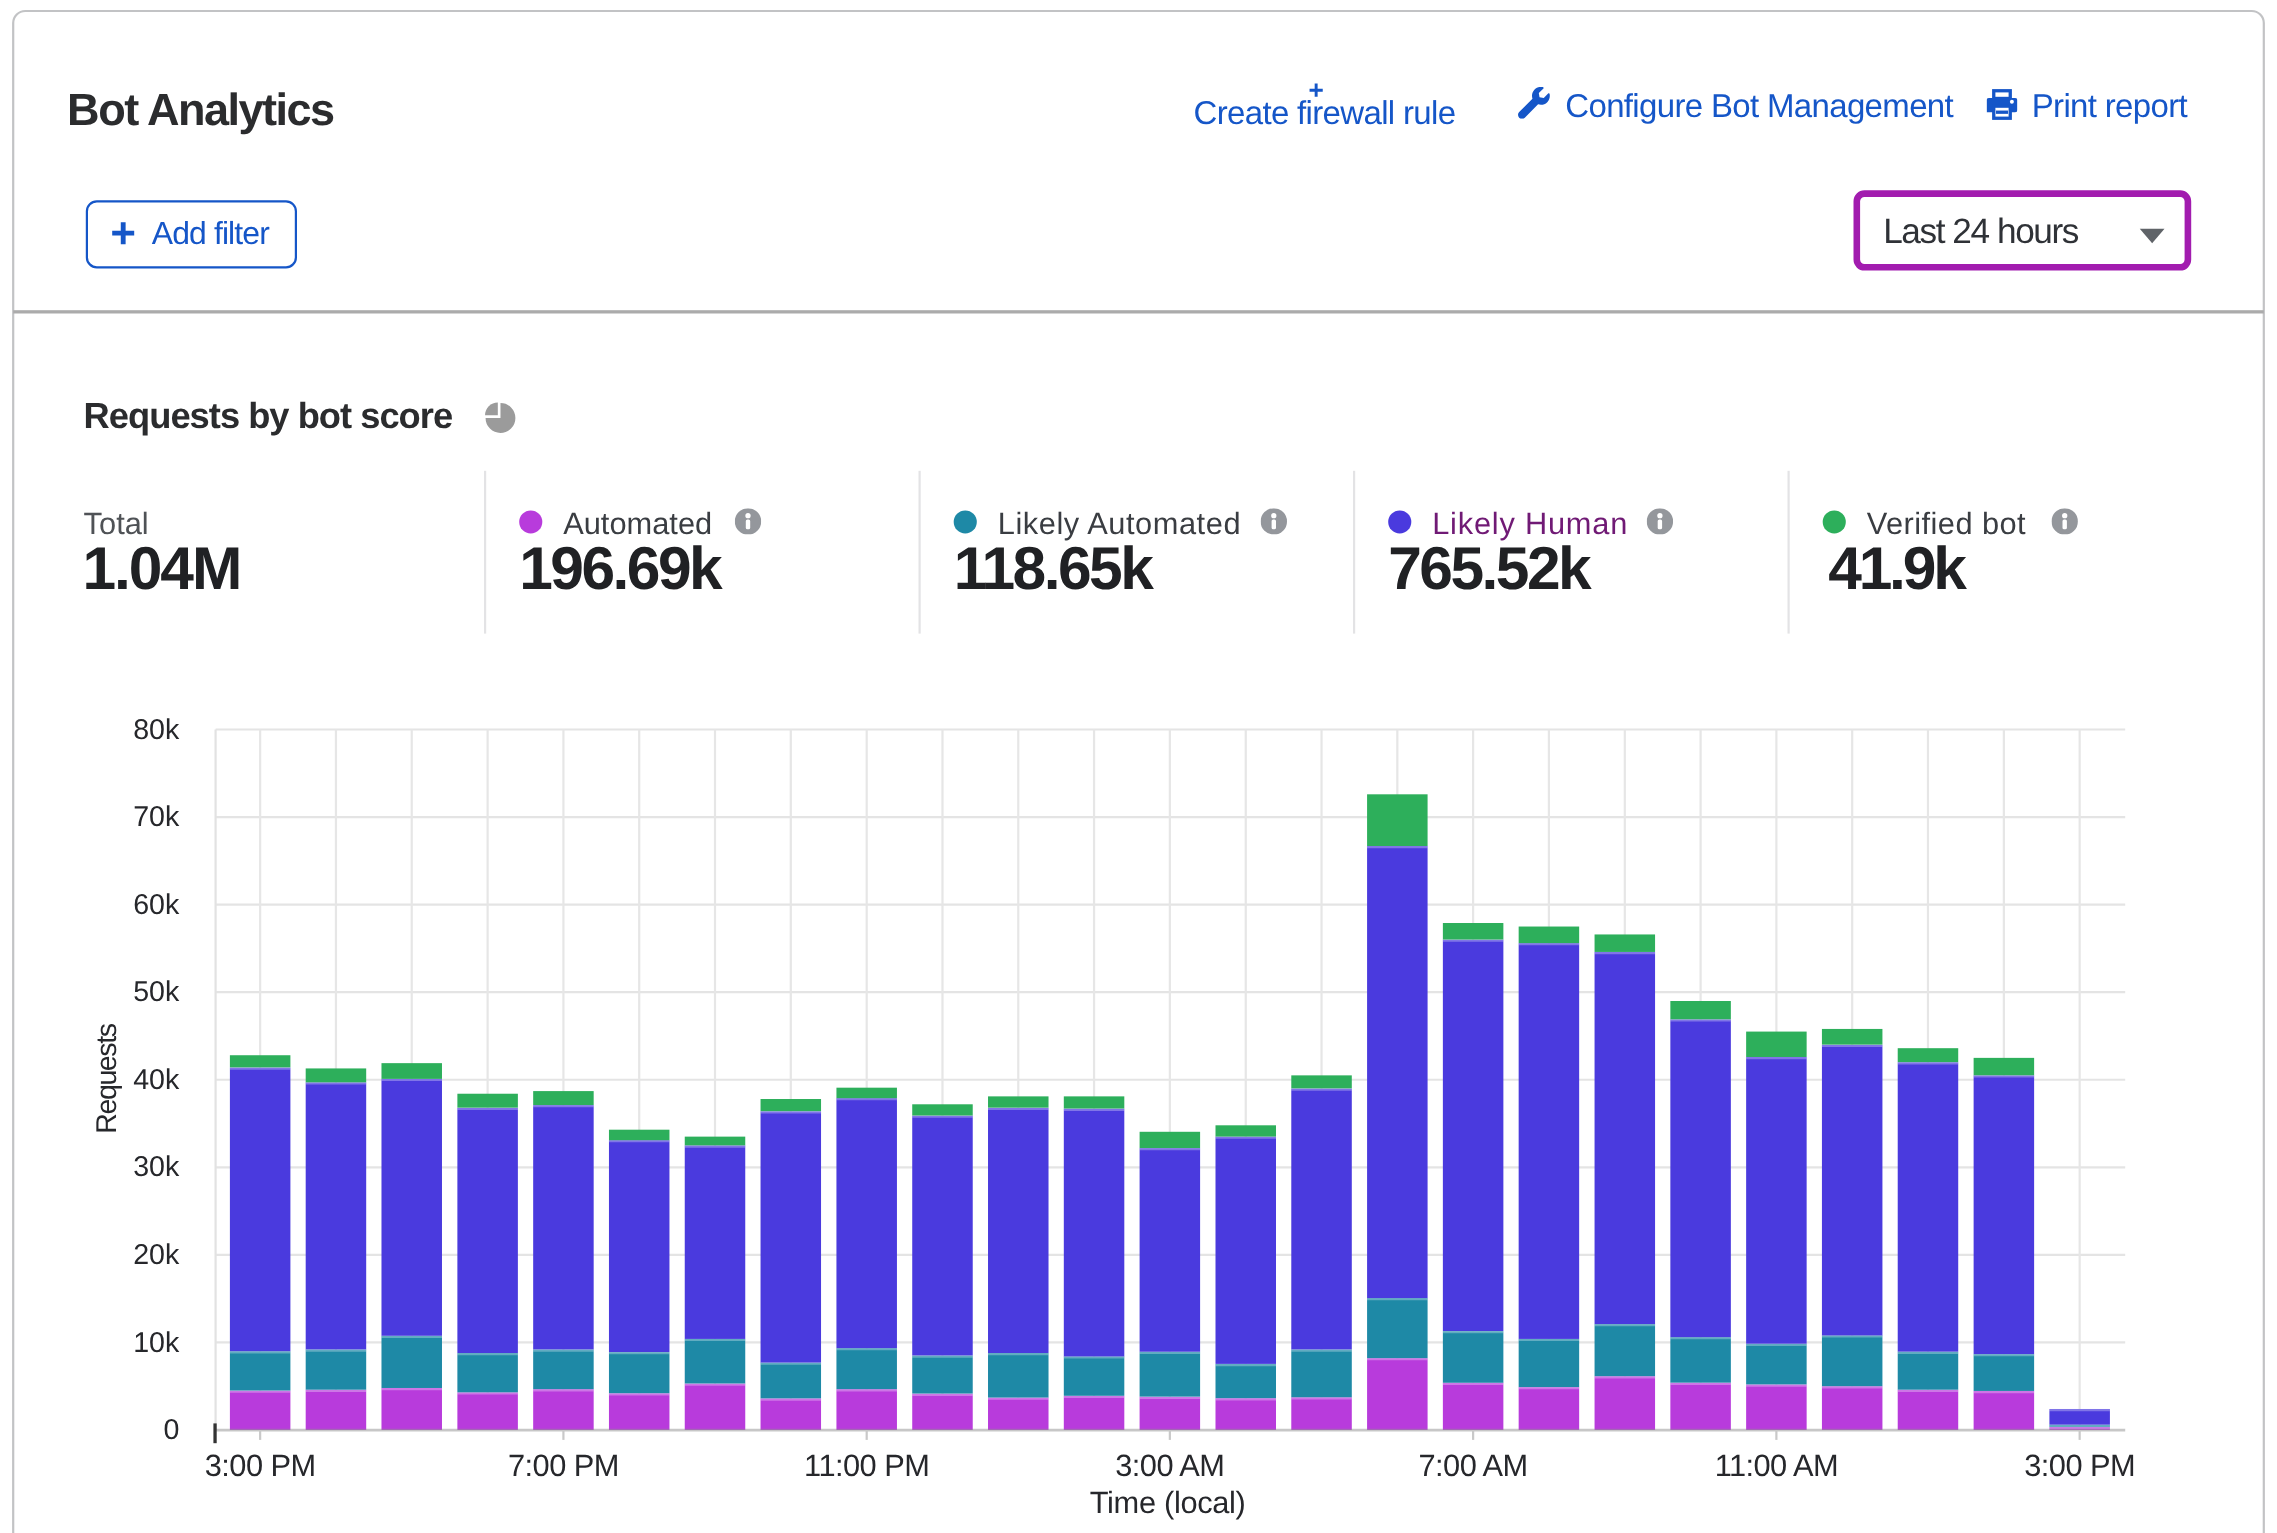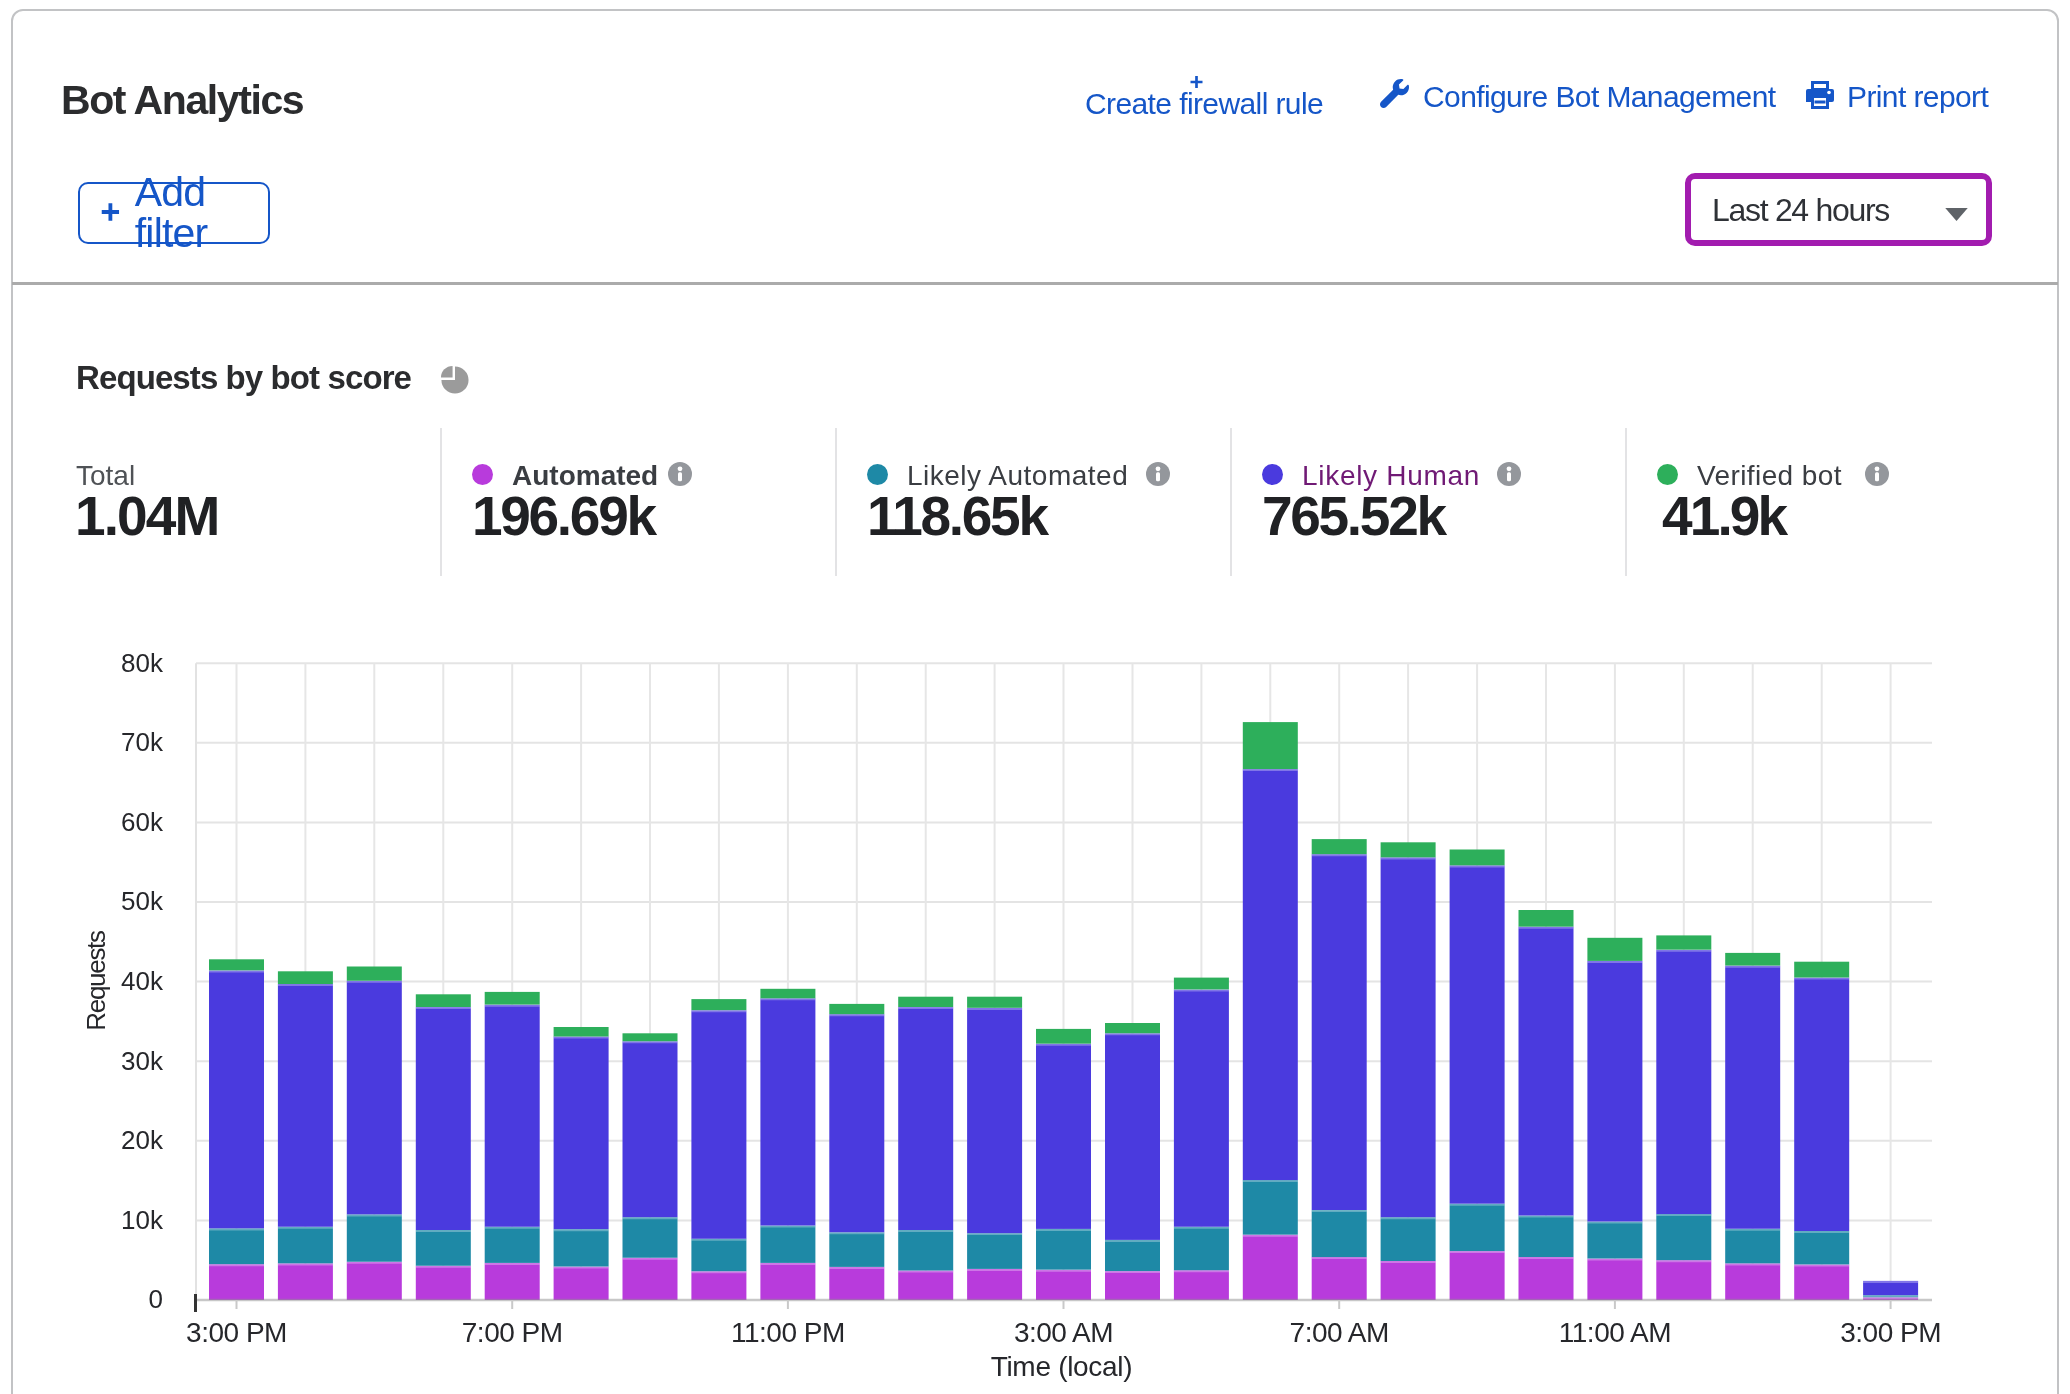--- a/index.html
+++ b/index.html
@@ -4,21 +4,21 @@
 <style>
 * { margin:0; padding:0; box-sizing:border-box; }
 html,body { width:2070px; height:1394px; background:#fff; font-family:"Liberation Sans",sans-serif; overflow:hidden; }
 body { position:relative; }
 .card { position:absolute; left:11px; top:9px; width:2048px; height:1400px; border:2px solid #c2c3c5; border-radius:12px; }
 .abs { position:absolute; line-height:1; }
 h1 { left:61px; top:80px; font-size:41px; font-weight:700; color:#2b2c2e; letter-spacing:-1.4px; }
 .link { display:flex; align-items:center; color:#1556c8; font-size:30px; top:75px; height:44px; }
 .link span { letter-spacing:-0.6px; }
 .link svg { display:block; }
-.btn-filter { left:78px; top:182px; width:192px; height:62px; border:2px solid #1556c8; border-radius:10px; display:flex; align-items:center; color:#1556c8; font-size:41px; }
+.btn-filter { left:78px; top:182px; width:192px; height:62px; border:2px solid #1556c8; border-radius:10px; display:flex; align-items:center; color:#1556c8; font-size:29px; }
 .btn-filter span { letter-spacing:-0.8px; }
 .dropdown { left:1685px; top:173px; width:307px; height:73px; border:6px solid #a21caf; border-radius:10px; display:flex; align-items:center; color:#2f3237; font-size:32px; }
 .dropdown span { letter-spacing:-1.3px; }
 .hdivider { left:12px; top:282px; width:2046px; height:3px; background:#ababab; }
 h2 { left:76px; top:361px; font-size:33px; font-weight:700; color:#2b2c2e; letter-spacing:-0.9px; }
 .statlabel { font-size:28px; color:#4f5256; top:462px; letter-spacing:0px; }
 .statval { font-size:55px; font-weight:700; color:#202124; top:489px; letter-spacing:-2.3px; }
 .dot { width:21px; height:21px; border-radius:50%; top:464px; }
 .vdivider { width:2px; top:428px; height:148px; background:#e3e3e5; }
 svg.icon { position:absolute; }
@@ -76,21 +76,21 @@
 
 <div class="abs vdivider" style="left:440px;"></div>
 <div class="abs vdivider" style="left:835px;"></div>
 <div class="abs vdivider" style="left:1230px;"></div>
 <div class="abs vdivider" style="left:1625px;"></div>
 
 <div class="abs statlabel" style="left:76px;">Total</div>
 <div class="abs statval" style="left:75px;letter-spacing:-1.9px;">1.04M</div>
 
 <div class="abs dot" style="left:472px;background:#b83bdc;"></div>
-<div class="abs statlabel" style="left:512px;color:#3a3d42;font-weight:bold;">Automated</div>
+<div class="abs statlabel" style="left:512px;color:#3a3d42;">Automated</div>
 <svg class="icon" style="left:668px;top:462px;" width="24" height="24" viewBox="0 0 24 24">
   <circle cx="12" cy="12" r="12" fill="#94979c"></circle>
   <circle cx="12" cy="6.8" r="2.4" fill="#fff"></circle>
   <rect x="10" y="10.2" width="4" height="9" rx="1.5" fill="#fff"></rect>
 </svg>
 <div class="abs statval" style="left:472px;">196.69k</div>
 
 <div class="abs dot" style="left:867px;background:#1e89a6;"></div>
 <div class="abs statlabel" style="left:907px;color:#3a3d42;letter-spacing:0.5px;">Likely Automated</div>
 <svg class="icon" style="left:1146px;top:462px;" width="24" height="24" viewBox="0 0 24 24">

